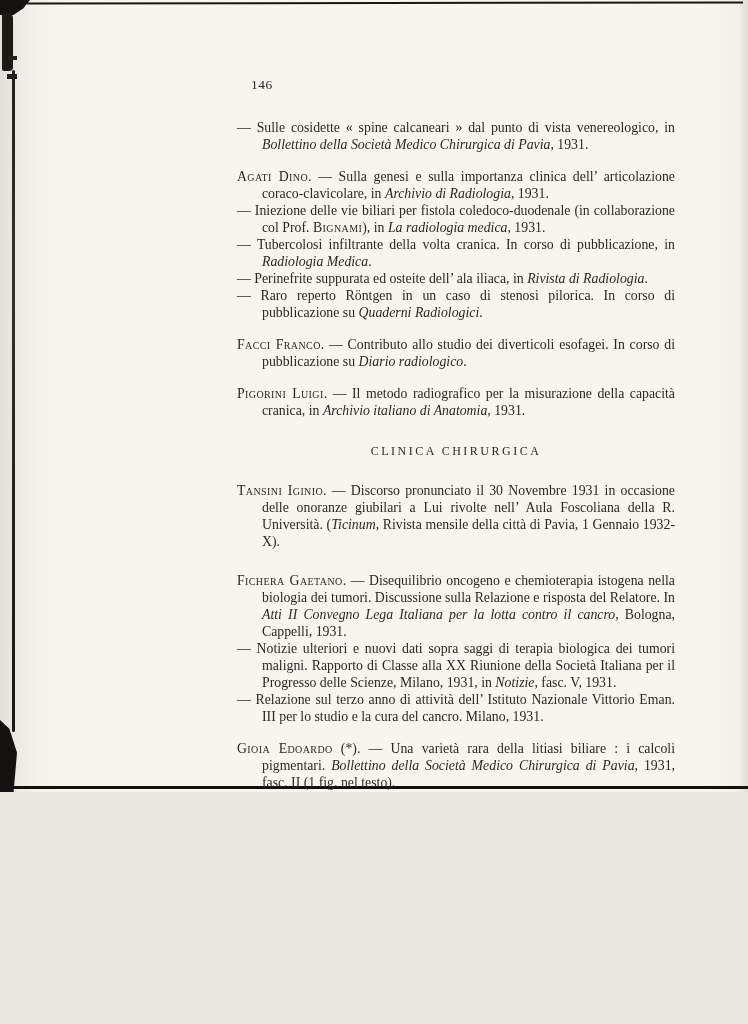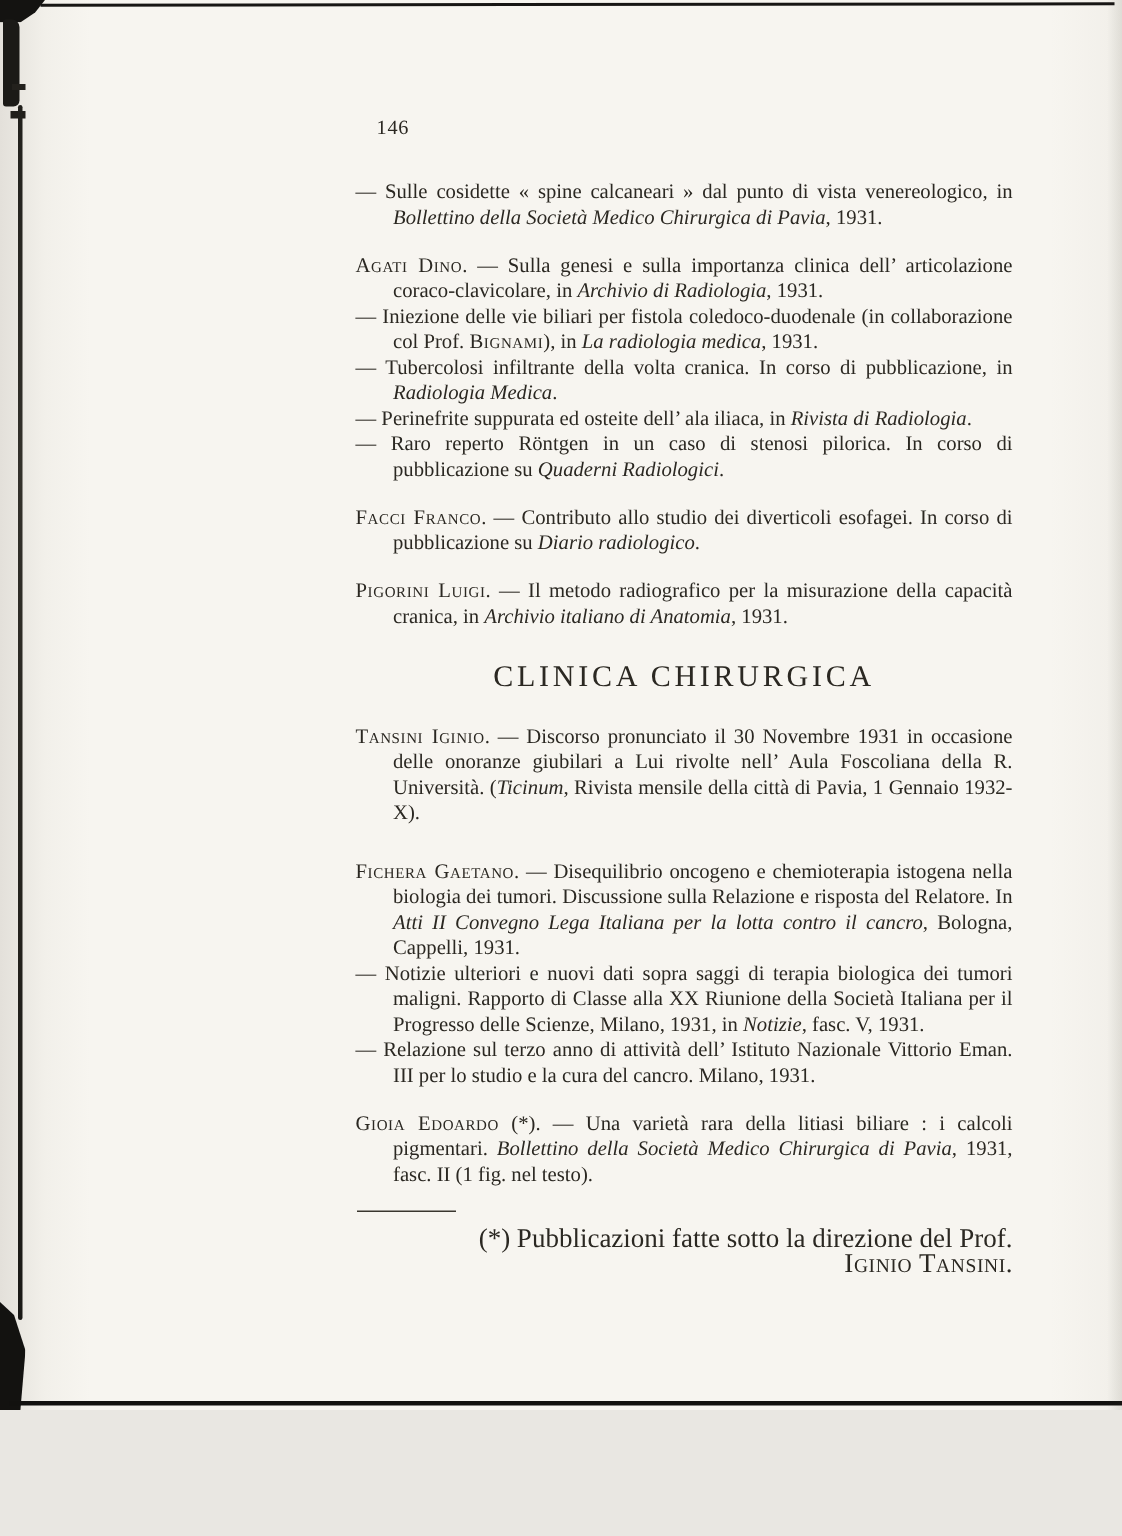--- a/index.html
+++ b/index.html
@@ -3,21 +3,21 @@
 <meta charset="utf-8">
 <style>
   html, body { margin: 0; padding: 0; }
   body {
     width: 748px; height: 1024px;
     background: #e9e7e2;
     font-family: "Liberation Serif", serif;
   }
   .scan-page {
     position: relative;
-    width: 748px; height: 940px;
+    width: 748px; height: 792px;
     background: linear-gradient(90deg, #e3e0da 0px, #f2f0ea 30px, #f7f5f0 60px, #f7f5f0 700px, #f1efe9 748px);
     overflow: hidden;
     color: #2b2822;
   }
 
   
   .artifact { position: absolute; pointer-events: none; }
   .edge-top-line { top: 2px; left: 27px; right: 5px; height: 2px; background: #171614; transform: rotate(-0.08deg); }
   .edge-bottom-line { bottom: 3px; left: 6px; right: 0; height: 3px; background: #12110f; }
   .corner-tl-blob { top: 0; left: 0; width: 30px; height: 15px; background: #141311;
@@ -48,21 +48,21 @@
   .entry-group { margin: 0 0 15px 0; }
   .entry {
     margin: 0;
     padding-left: 25px;
     text-indent: -25px;
   }
   .sc { font-variant: small-caps; letter-spacing: 0.4px; }
   .it { font-style: italic; }
   .section-heading {
     margin: 24px 0 22px 0;
-    font-size: 20px;
+    font-size: 12px;
     font-weight: normal;
     letter-spacing: 2.5px;
     text-align: center;
     text-indent: 0;
   }
   .groups-after .entry-group.gap-large { margin-top: 22px; }
   .footnote-rule {
     width: 66px; height: 0;
     border-top: 1.2px solid #3a372f;
     margin: 16px 0 9px 1px;

